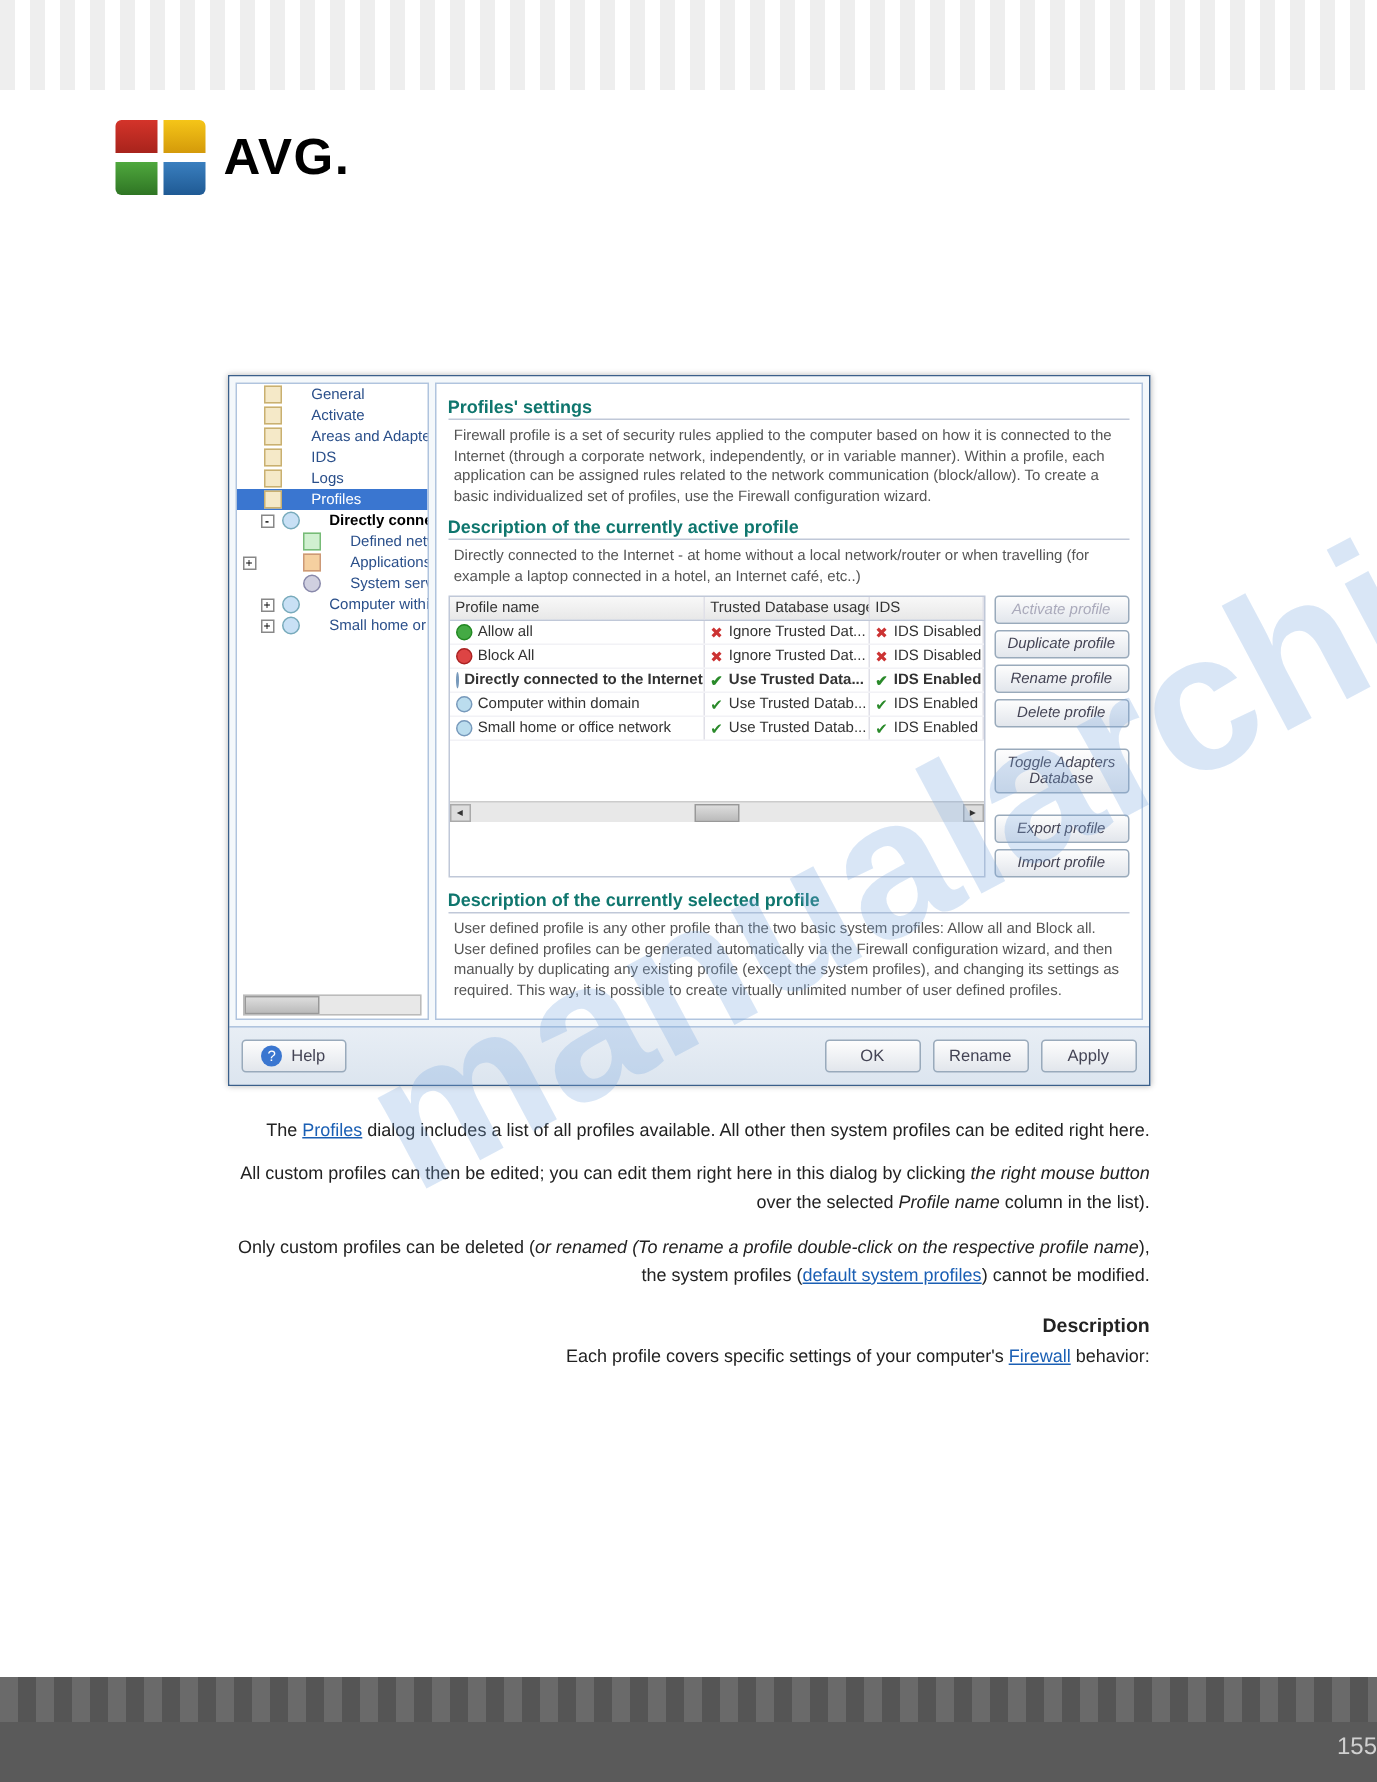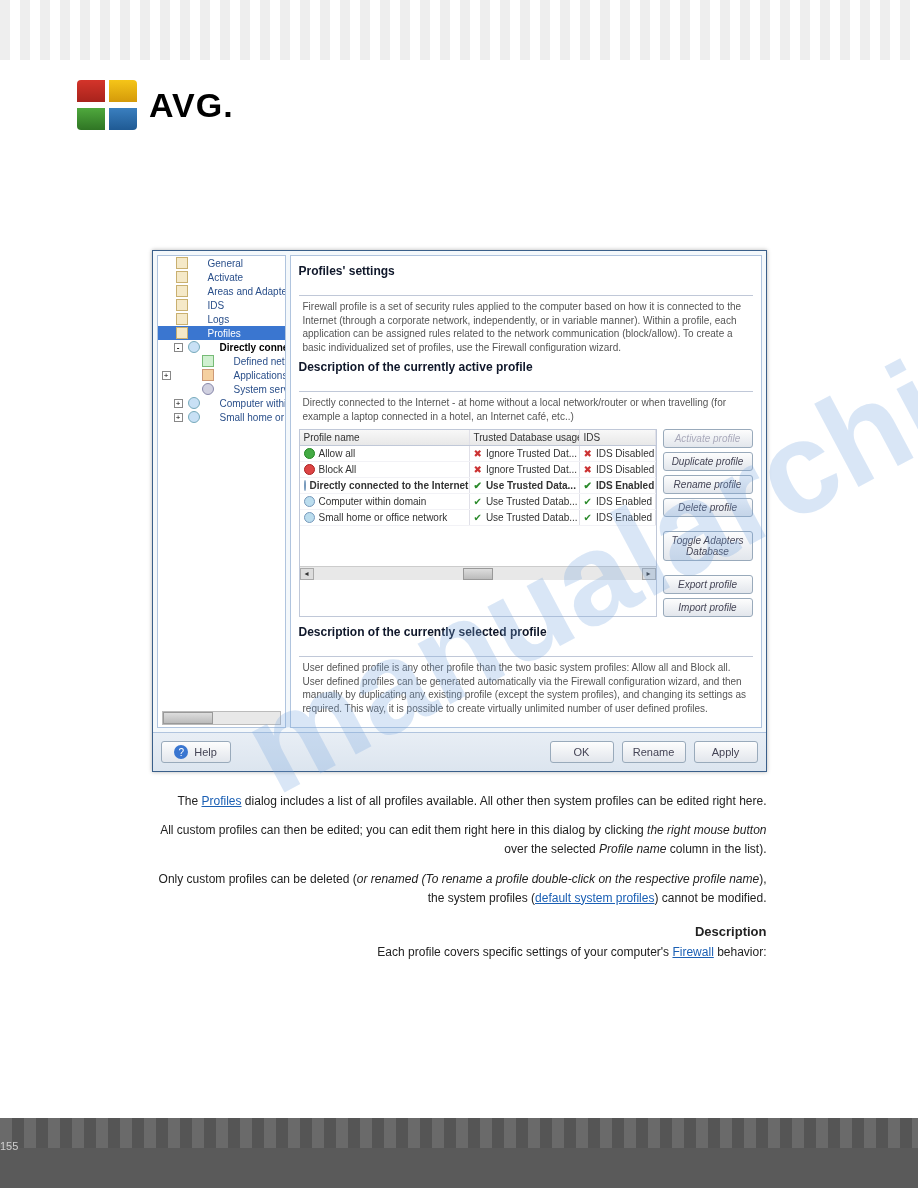--- a/index.html
+++ b/index.html
@@ -143,26 +143,26 @@
 .tree-scroll .thumb { width: 50px; height: 100%; background: linear-gradient(#ddd,#bbb); border:1px solid #999; }
 
 .main {
   flex: 1;
   background: #fff;
   border: 1px solid #b0c4de;
   padding: 6px 8px;
   color: #333;
 }
 h2.section {
-  color: #0f172a;
+  color: #0f766e;
   font-size: 12px;
   font-weight: bold;
   border-bottom: 1px solid #c0c8d8;
   margin: 2px 0 4px;
-  padding-bottom: 17px;
+  padding-bottom: 1px;
 }
 .desc { font-size: 10px; color: #555; line-height: 1.35; margin-bottom: 6px; padding-left: 4px; }
 
 .profile-row { display: flex; gap: 6px; }
 .profile-table {
   flex: 1;
   border: 1px solid #c0c8d8;
   background: #fff;
   font-size: 10px;
 }
@@ -233,25 +233,25 @@
   color: #222;
   line-height: 1.6;
   text-align: right;
 }
 .body-text .para { margin-bottom: 10px; }
 .body-text a { color: #1a5fb4; text-decoration: underline; }
 .body-text .it { font-style: italic; }
 .body-heading { font-weight: bold; margin-top: 14px; font-size: 13px; }
 .footer-text {
   position: absolute;
-  bottom: 36px;
+  bottom: 14px;
   width: 100%;
-  text-align: left;
+  text-align: right;
   color: #d0d0d0;
-  font-size: 11px;
+  font-size: 16px;
 }
 </style>
 </head>
 <body>
 <div class="page">
 
 <div class="top-pattern"></div>
 
 <div class="logo-row">
   <div class="logo-square">

